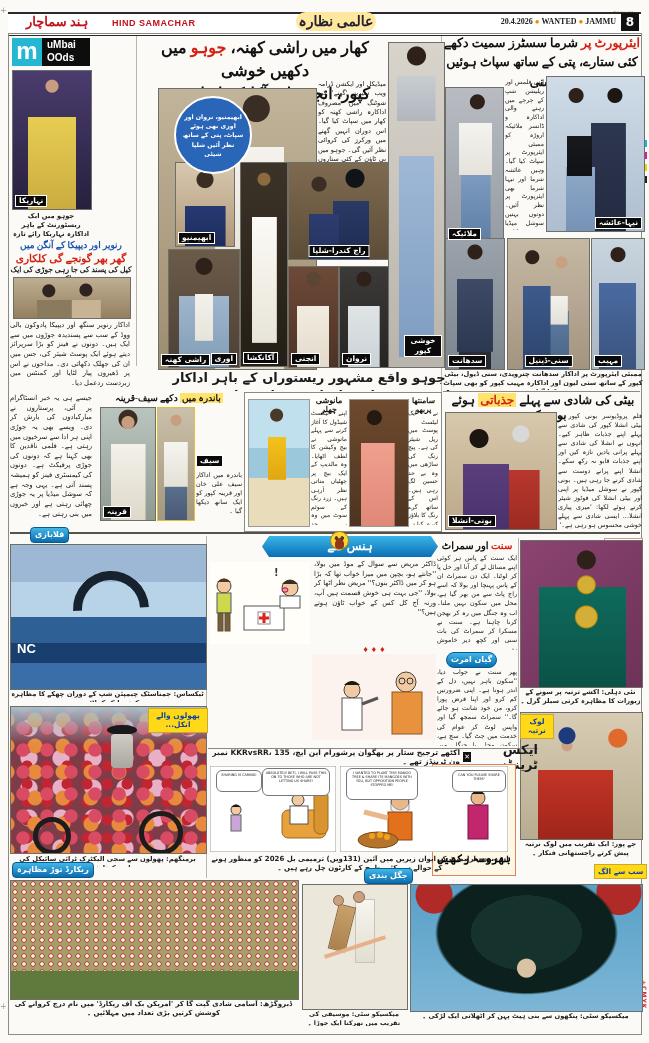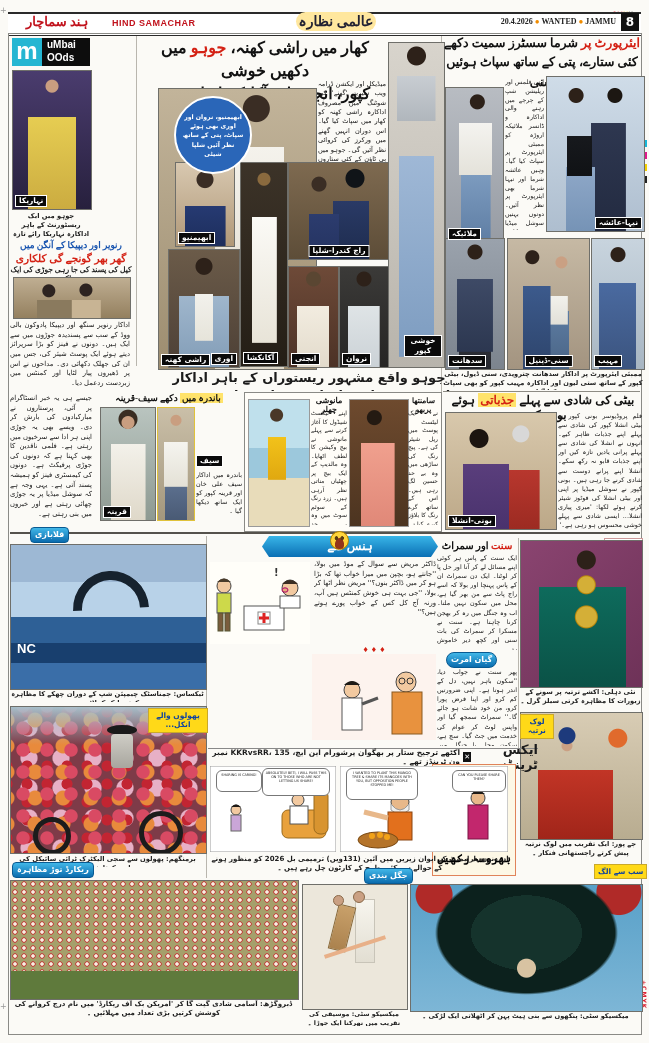--- a/index.html
+++ b/index.html
@@ -219,21 +219,21 @@
     <path d="M72 22 q8 -8 16 0" fill="#3a2d22"></path>
     <ellipse cx="75" cy="28" rx="3" ry="2.2" fill="#e8a87c" stroke="#a06"></ellipse>
     <rect x="70" y="34" width="20" height="12" fill="#fff" stroke="#555"></rect>
     <circle cx="14" cy="24" r="7" fill="#f2c9a0" stroke="#444"></circle>
     <path d="M7 20 q7 -7 14 0" fill="#4a3b2a"></path>
     <rect x="7" y="31" width="14" height="20" fill="#cdd94a" stroke="#556"></rect>
     <rect x="8" y="51" width="5" height="18" fill="#7a5c3c" stroke="#553"></rect>
     <rect x="15" y="51" width="5" height="18" fill="#7a5c3c" stroke="#553"></rect>
     <text x="64" y="14" font-size="10" fill="#333" font-weight="bold">!</text>
   </svg>
-  <div class="ub a" style="left:314px;top:560px;width:122px;height:84px;font-size:6.8px;">ڈاکٹر مریض سے سوال کے موڈ میں بولا، ''جانتے ہو، بچپن میں میرا خواب تھا کہ بڑا ہو کر میں ڈاکٹر بنوں؟'' مریض نظر اٹھا کر بولا، ''جی بہت ہی خوش کمنٹس ہیں آپ، ورنہ آج کل کس کے خواب پورے ہوتے ہیں؟''</div>
+  <div class="ub a" style="left:314px;top:560px;width:122px;height:84px;font-size:6.8px;">ڈاکٹر مریض سے سوال کے موڈ میں بولا، ''جانتے ہو، بچپن میں میرا خواب تھا کہ بڑا ہو کر میں ڈاکٹر بنوں؟'' مریض نظر اٹھا کر بولا، ''جی بہت ہی خوش قسمت ہیں آپ، ورنہ آج کل کس کے خواب ٹاؤن ہوتے ہیں؟''</div>
   <div class="a" style="left:314px;top:646px;width:122px;text-align:center;color:#d42114;font-size:7px;letter-spacing:2px;">♦♦♦</div>
   <svg class="a" style="left:312px;top:654px;" width="124" height="86" viewBox="0 0 124 86">
     <rect x="0" y="0" width="124" height="86" fill="#fdf3ee"></rect>
     <circle cx="40" cy="36" r="8" fill="#f2c9a0" stroke="#444"></circle>
     <path d="M32 31 q8 -8 16 0" fill="#1d1a16"></path>
     <rect x="30" y="44" width="20" height="32" fill="#fff" stroke="#555"></rect>
     <line x1="50" y1="50" x2="66" y2="44" stroke="#555" stroke-width="3"></line>
     <circle cx="94" cy="28" r="10" fill="#f2c9a0" stroke="#444"></circle>
     <circle cx="90" cy="27" r="3" fill="none" stroke="#333"></circle>
     <circle cx="98" cy="27" r="3" fill="none" stroke="#333"></circle>

